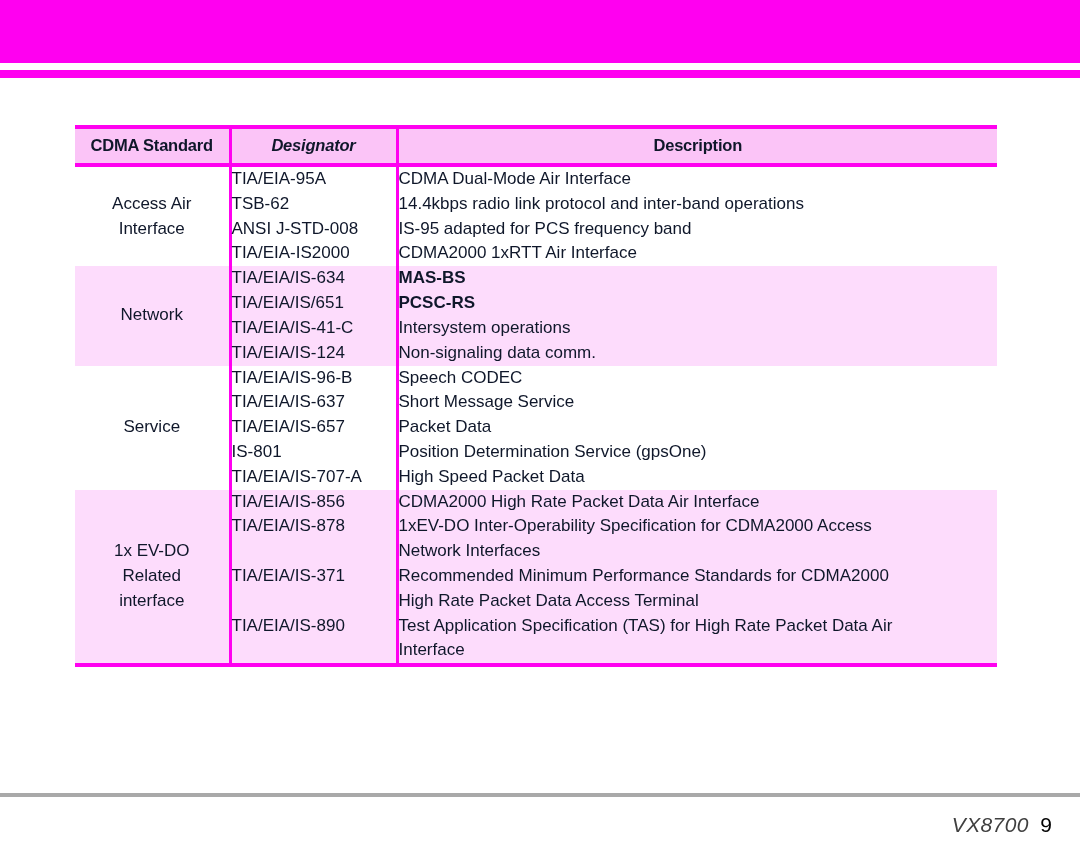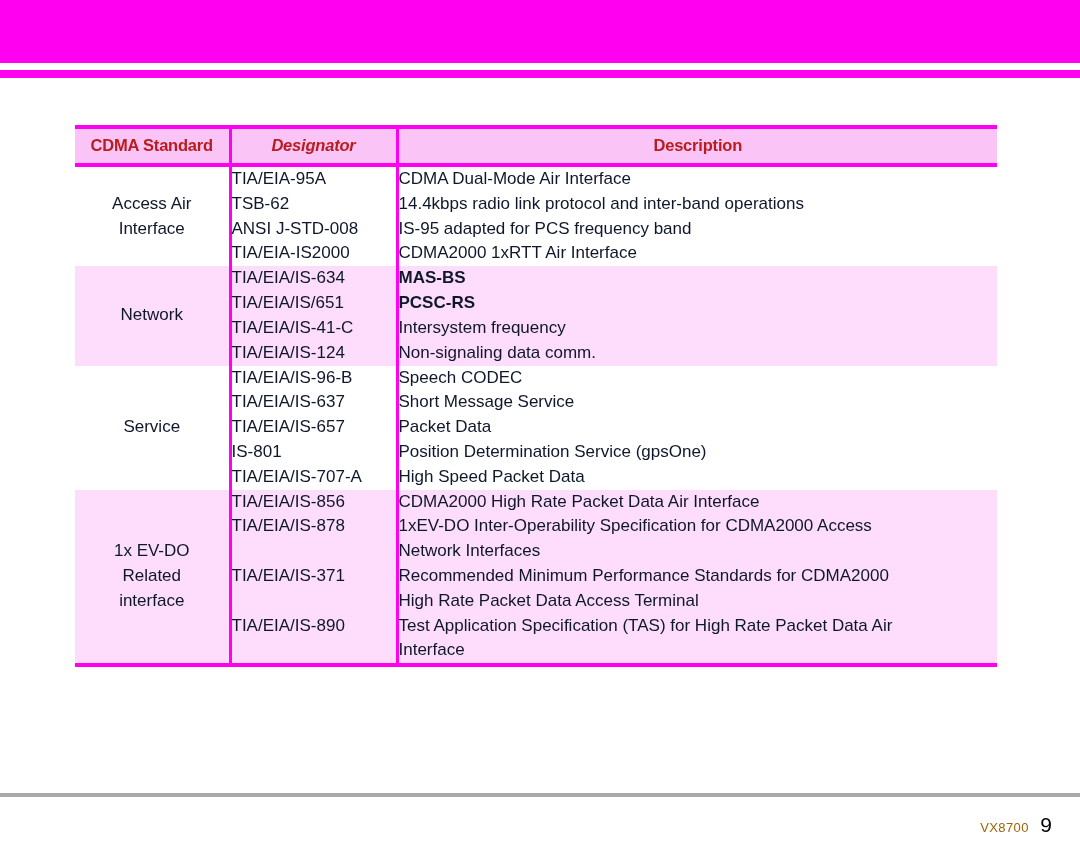--- a/index.html
+++ b/index.html
@@ -38,21 +38,21 @@
   #spec-table col.c2 { width: 167px; }
   #spec-table col.c3 { width: 600px; }
 
   
   #spec-table thead tr {
     background: #fbc4f7;
   }
   #spec-table thead th {
     border-top: 4px solid #ff00f0;
     border-bottom: 4px solid #ff00f0;
-    color: #b91c1c;
+    color: #0f172a;
     font-weight: bold;
     font-size: 16.5px;
     letter-spacing: -0.2px;
     padding: 5px 0 7px 0;
     text-align: center;
     vertical-align: middle;
     height: 38px;
   }
   #spec-table thead th.col-std  { border-right: 3px solid #ff00f0; }
   #spec-table thead th.col-desg { border-right: 3px solid #ff00f0; font-style: italic; }
@@ -97,22 +97,23 @@
     position: absolute; left: 0; top: 793px;
     width: 1080px; height: 4px;
     background: #a9a9a9;
   }
   #footer-text {
     position: absolute; right: 28px; top: 813px;
     text-align: right;
     white-space: nowrap;
   }
   #footer-model {
-    font-size: 13px; color: #a16207;
+    font-size: 21px; color: #404040;
     letter-spacing: 0.4px;
+    font-style: italic;
   }
   #footer-page {
     font-size: 21px; color: #000000;
     font-weight: normal;
     margin-left: 7px;
   }
 </style>
 </head>
 <body>
 
@@ -157,21 +158,21 @@
         </td>
         <td class="cell-desg">
           <span class="line">TIA/EIA/IS-634</span>
           <span class="line">TIA/EIA/IS/651</span>
           <span class="line">TIA/EIA/IS-41-C</span>
           <span class="line">TIA/EIA/IS-124</span>
         </td>
         <td class="cell-desc">
           <span class="line b">MAS-BS</span>
           <span class="line b">PCSC-RS</span>
-          <span class="line">Intersystem frequency</span>
+          <span class="line">Intersystem operations</span>
           <span class="line">Non-signaling data comm.</span>
         </td>
       </tr>
       <tr class="row-white">
         <td class="cell-std">
           <span class="line">Service</span>
         </td>
         <td class="cell-desg">
           <span class="line">TIA/EIA/IS-96-B</span>
           <span class="line">TIA/EIA/IS-637</span>

